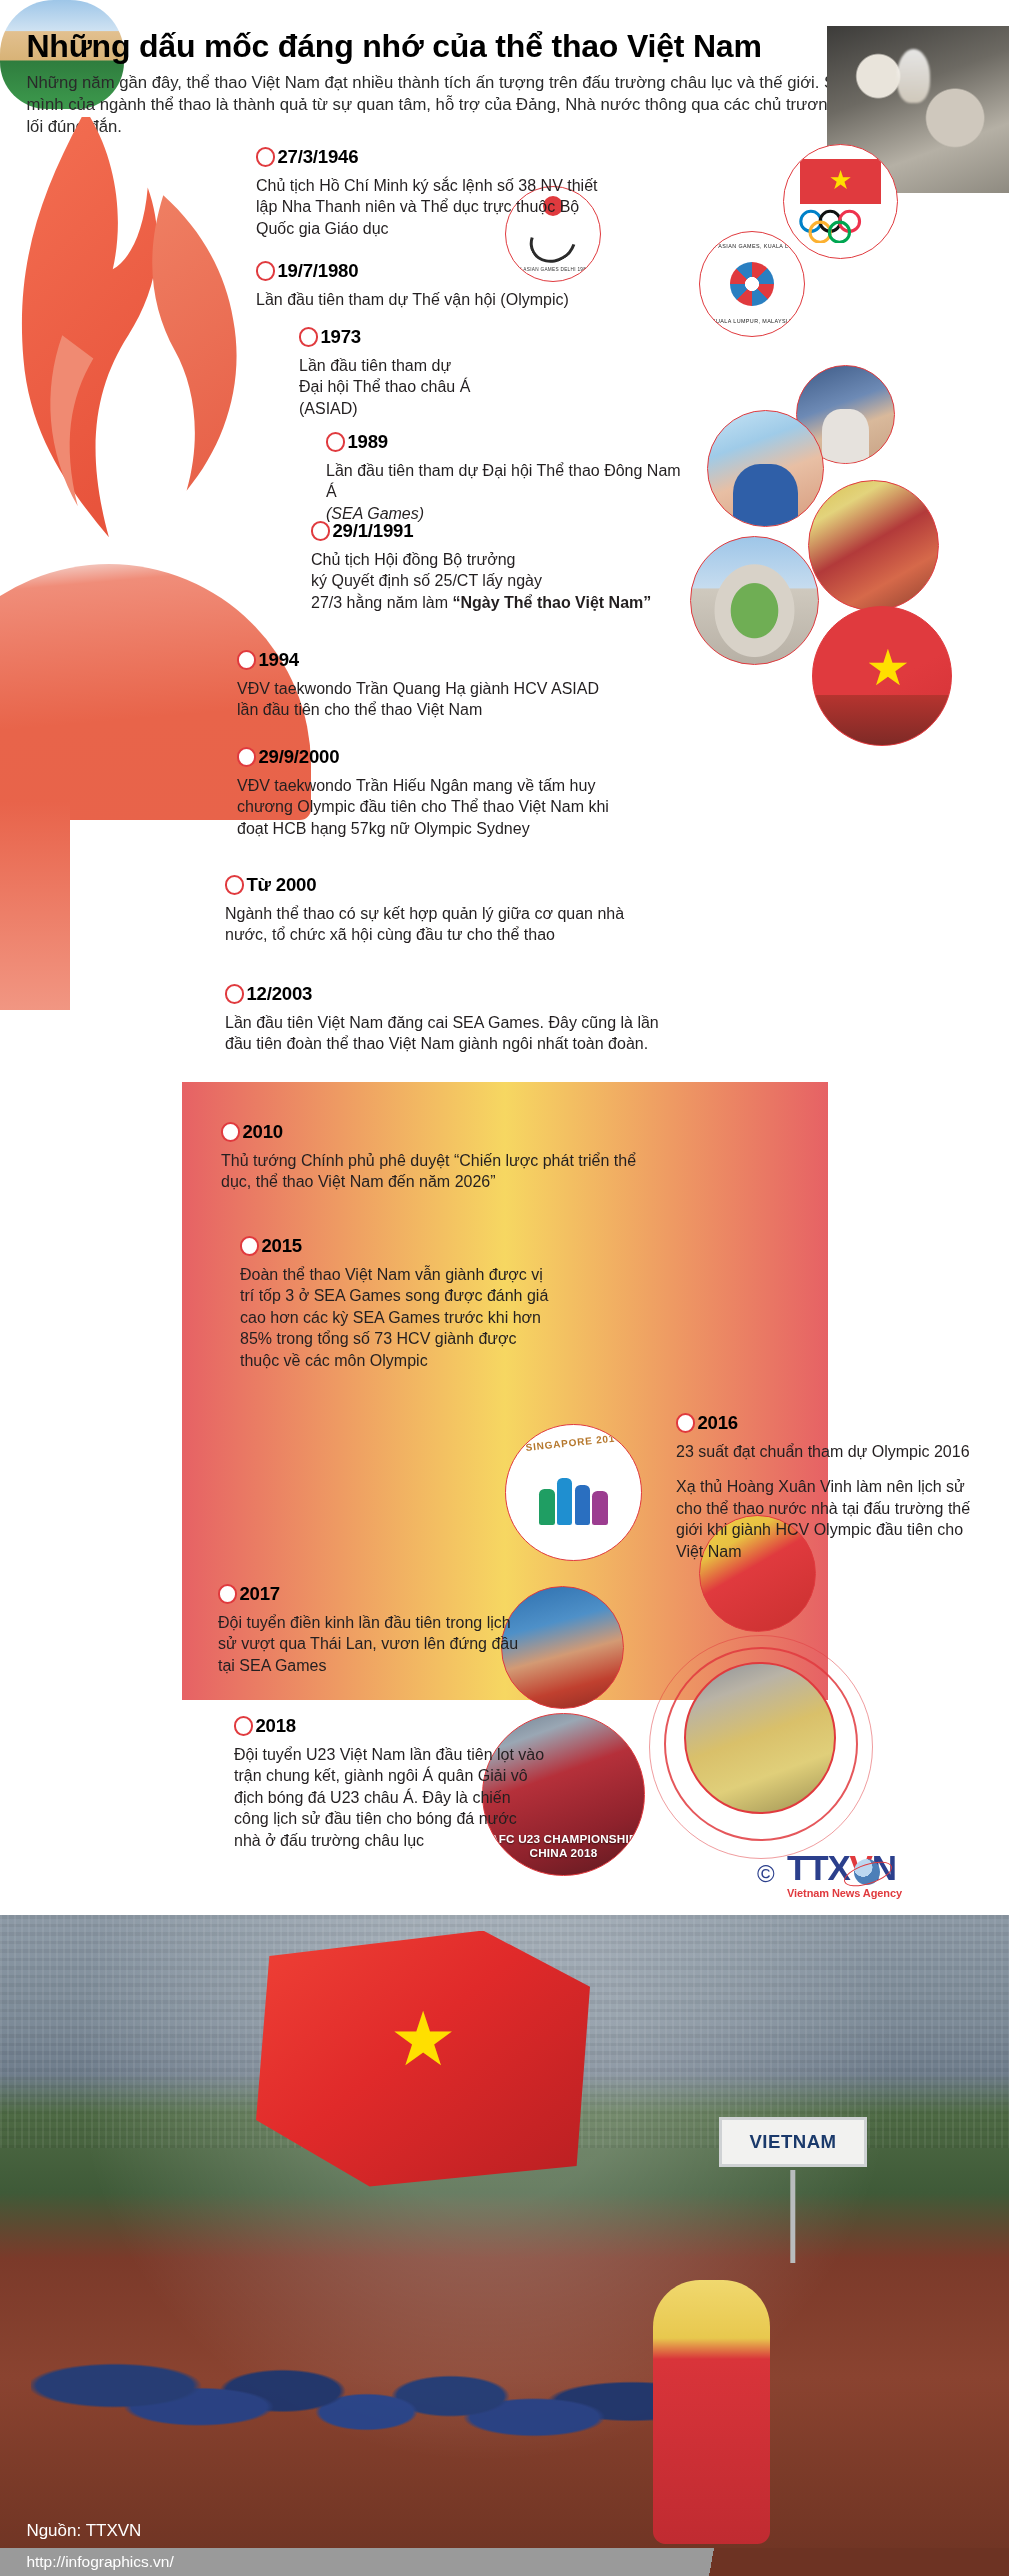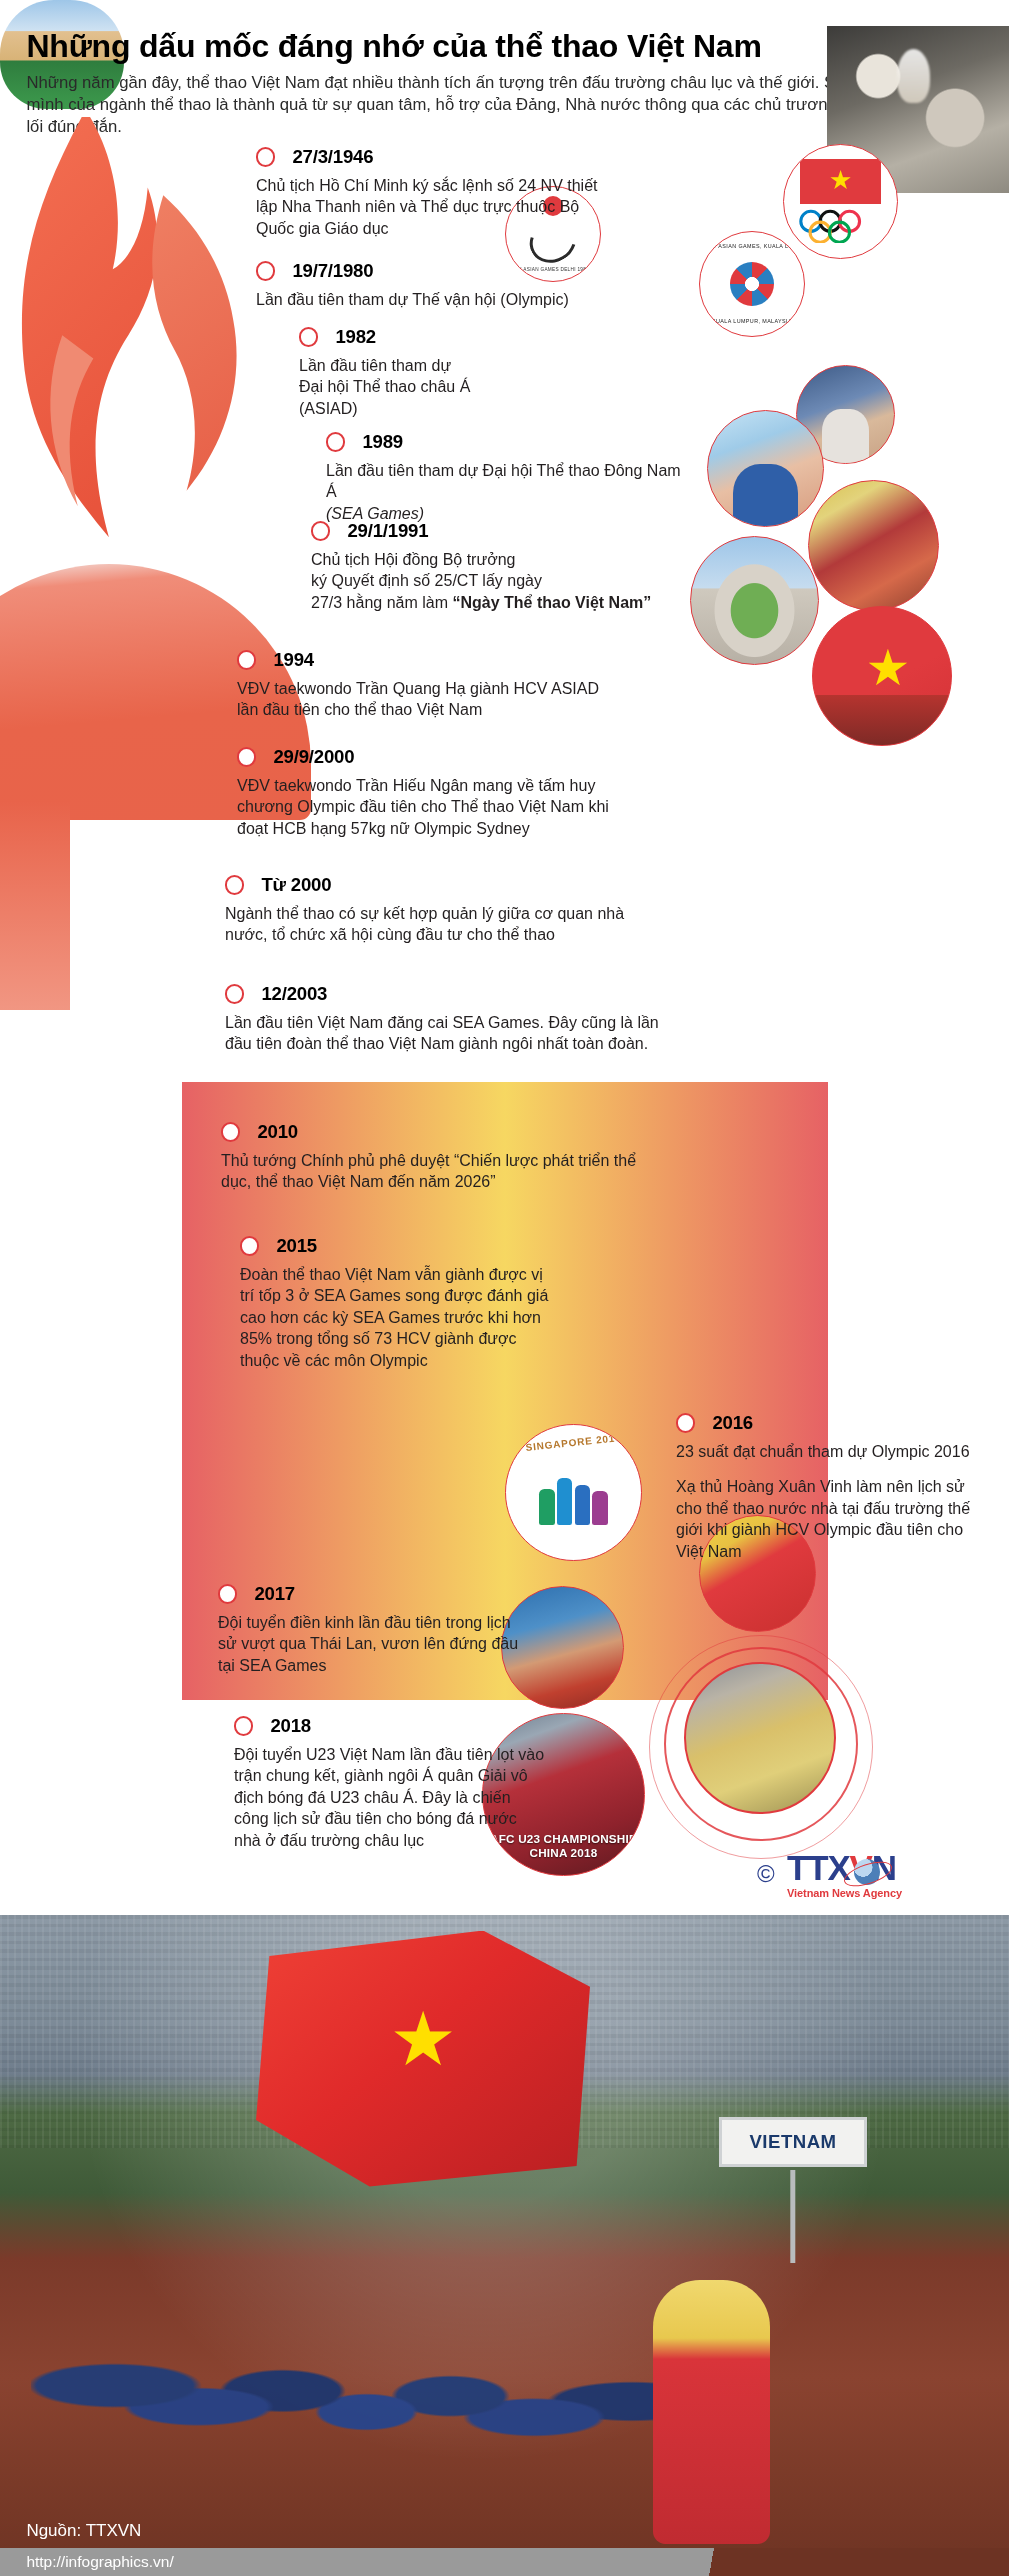--- a/index.html
+++ b/index.html
@@ -33,21 +33,21 @@
     border-radius:202px 202px 11px 11px;
   }
   .torch-handle {
     position:absolute; left:-54px; top:684px; width:124px; height:249px;
     background:linear-gradient(180deg,#e8634a,#f3a08d);
   }
 
   
   .timeline { position:absolute; left:0; top:0; width:1010px; }
   .tl-item { position:absolute; }
-  .tl-head { display:flex; align-items:center; gap:17px; margin-bottom:7px; }
+  .tl-head { display:flex; align-items:center; gap:2px; margin-bottom:7px; }
   .marker {
     width:19.4px; height:19.4px; border-radius:50%;
     border:2px solid #e03a3e; background:#fff; flex:none;
   }
   .tl-date { font-size:18.6px; font-weight:bold; color:#000; letter-spacing:-0.2px; }
   .tl-body { font-size:16px; line-height:1.34; color:#231f20; }
   .tl-body .em { font-style:italic; }
   .tl-body .bold { font-weight:bold; }
   .tl-body p + p { margin-top:14px; }
 
@@ -401,35 +401,35 @@
   <div class="medal"></div>
 </div>
 
 <div class="timeline">
 
   <div class="tl-item" style="left:256px; top:146px; width:365px;">
     <div class="tl-head">
       <div class="marker"></div>
       <div class="tl-date">27/3/1946</div>
     </div>
-    <div class="tl-body">Chủ tịch Hồ Chí Minh ký sắc lệnh số 24 NV thiết lập Nha Thanh niên và Thể dục trực thuộc Bộ Quốc gia Giáo dục</div>
+    <div class="tl-body">Chủ tịch Hồ Chí Minh ký sắc lệnh số 38 NV thiết lập Nha Thanh niên và Thể dục trực thuộc Bộ Quốc gia Giáo dục</div>
   </div>
 
   <div class="tl-item" style="left:256px; top:260px; width:365px;">
     <div class="tl-head">
       <div class="marker"></div>
       <div class="tl-date">19/7/1980</div>
     </div>
     <div class="tl-body">Lần đầu tiên tham dự Thế vận hội (Olympic)</div>
   </div>
 
   <div class="tl-item" style="left:299px; top:326px; width:179px;">
     <div class="tl-head">
       <div class="marker"></div>
-      <div class="tl-date">1982</div>
+      <div class="tl-date">1973</div>
     </div>
     <div class="tl-body">Lần đầu tiên tham dự Đại hội Thể thao châu Á (ASIAD)</div>
   </div>
 
   <div class="tl-item" style="left:326px; top:431px; width:365px;">
     <div class="tl-head">
       <div class="marker"></div>
       <div class="tl-date">1989</div>
     </div>
     <div class="tl-body">

